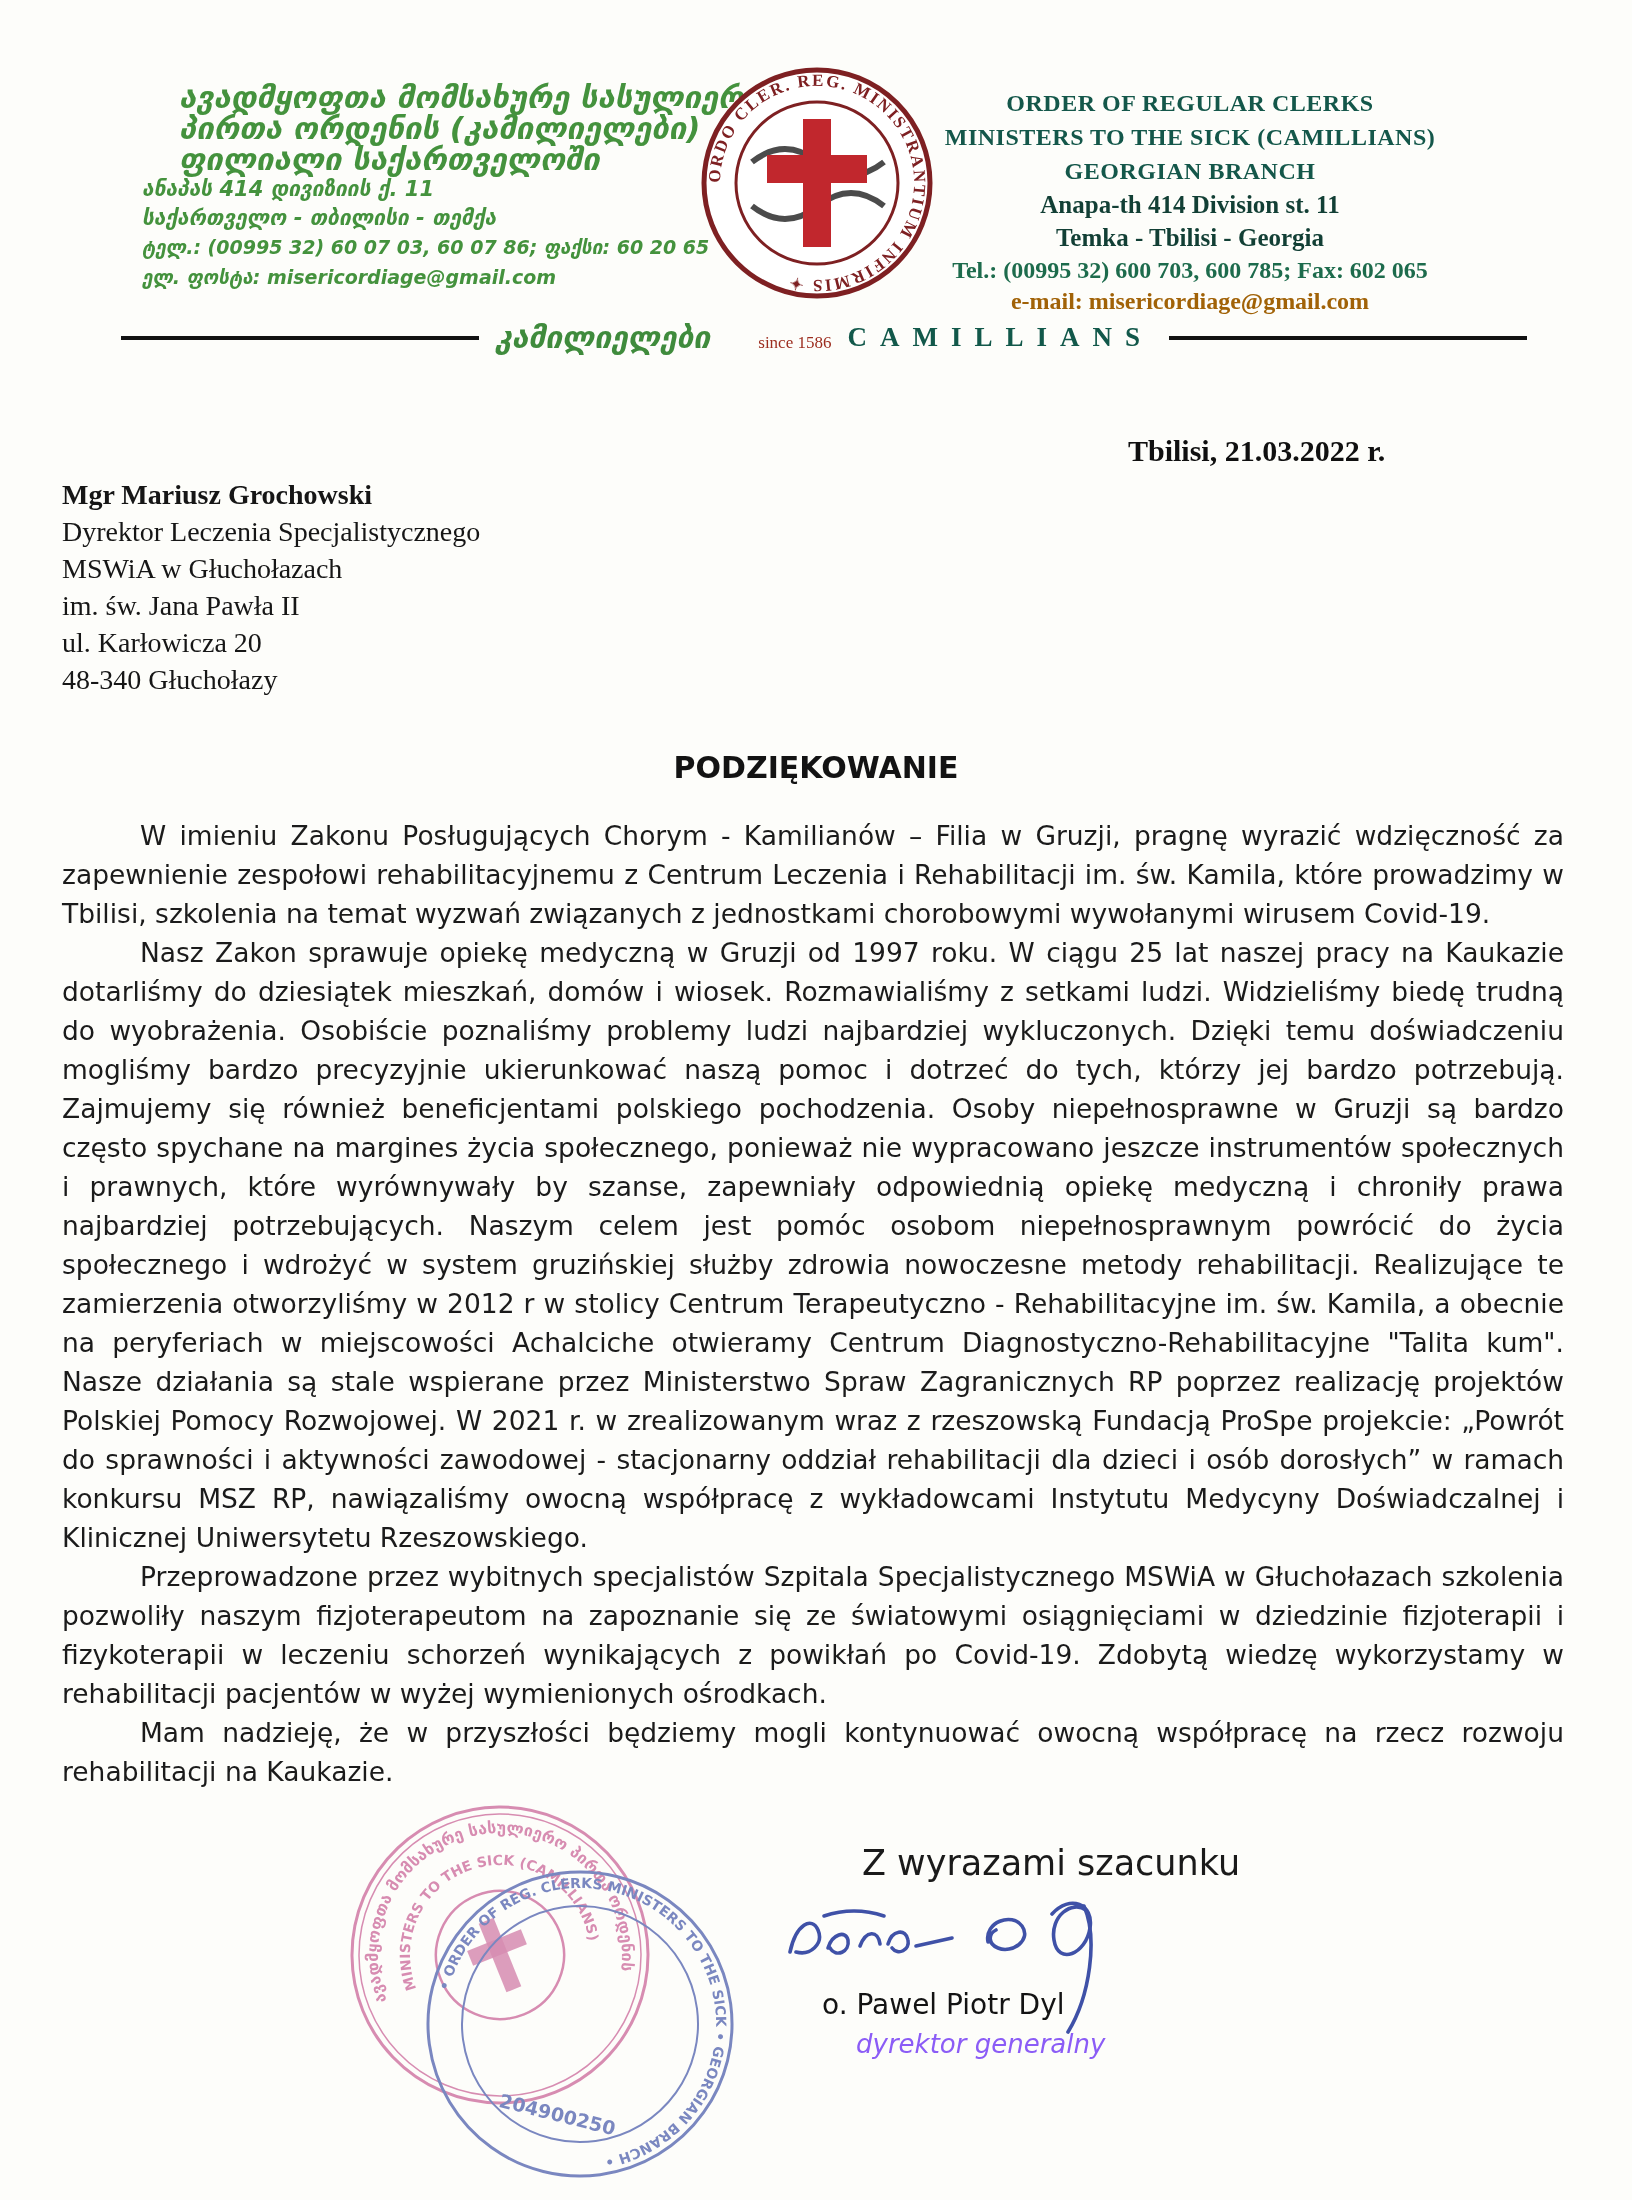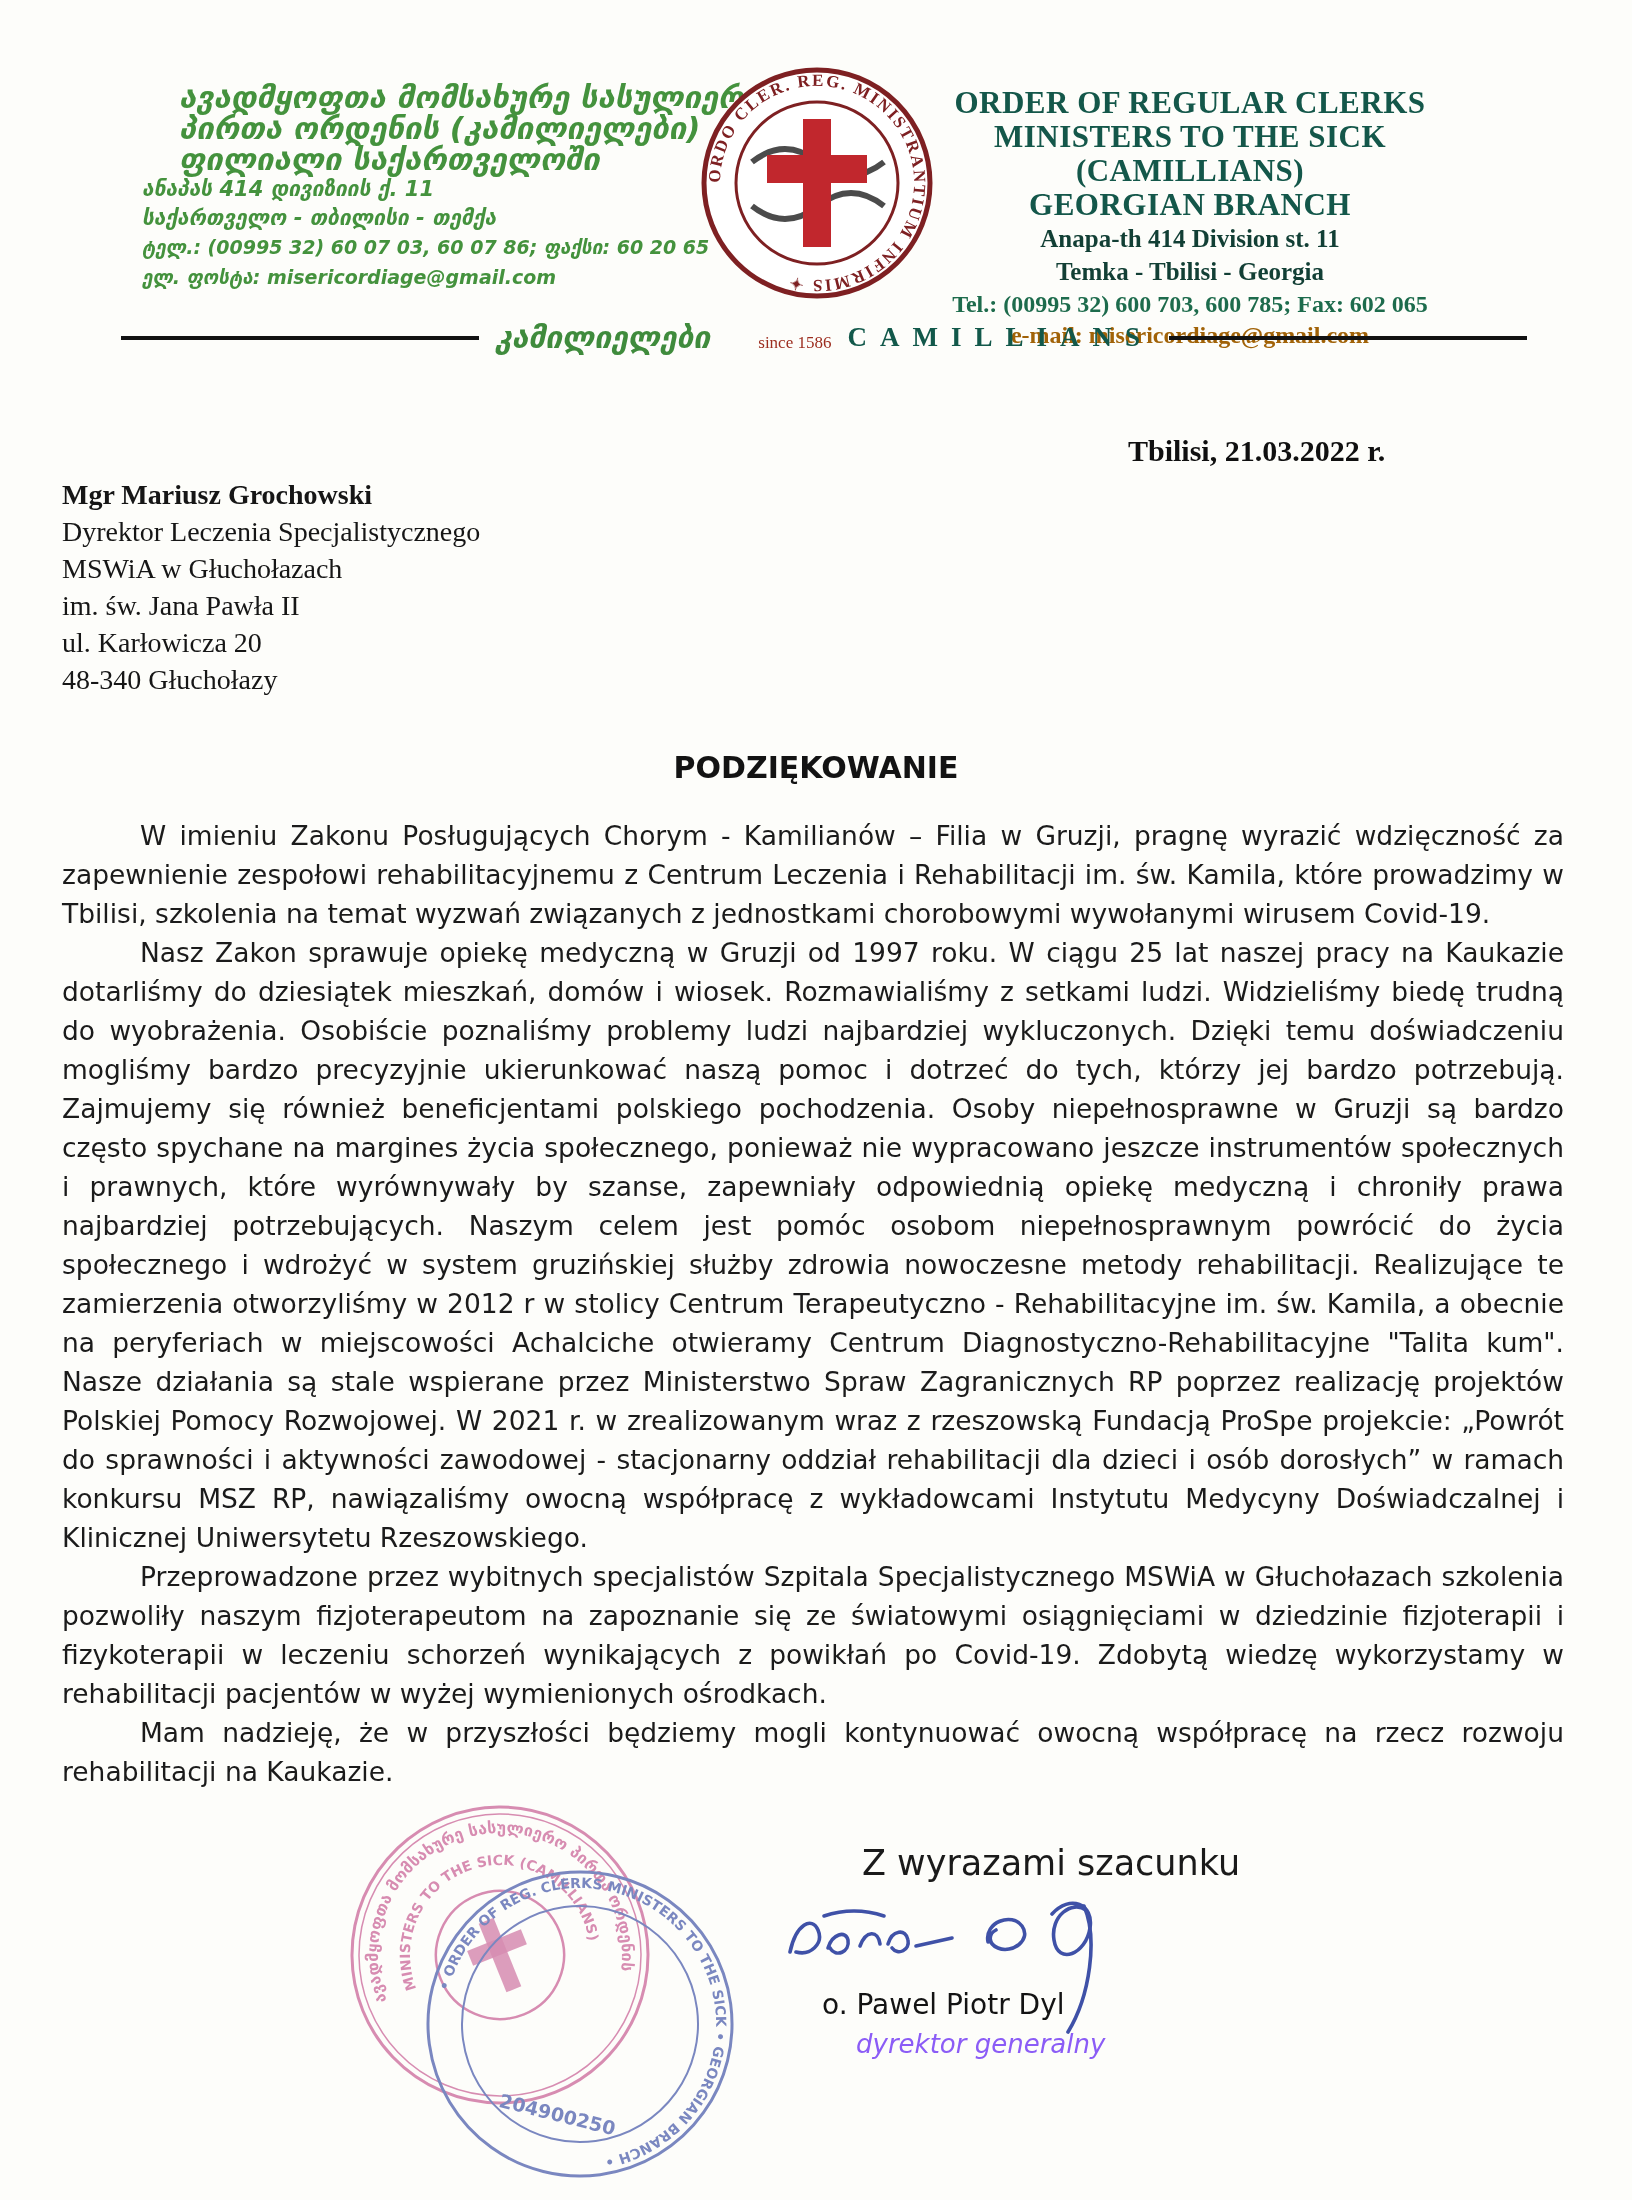--- a/index.html
+++ b/index.html
@@ -11,21 +11,21 @@
   .geo-block { position:absolute; left:142px; top:82px; color:#44923d; font-style:italic; font-family:"DejaVu Sans",sans-serif; }
   .geo-l1 { font-size:31px; line-height:31px; font-weight:600;margin-left:37px; }
   .geo-l2 { font-size:21px; line-height:29px; font-weight:600; }
   .geo-l3 { font-size:19px; line-height:29px; font-weight:600; }
   .geo-l4 { font-size:19px; line-height:30px; font-weight:700; }
 
   .logo { position:absolute; left:698px; top:64px; width:238px; height:238px; }
 
   .eng-block { position:absolute; left:878px; top:86px; width:624px; text-align:center;
                font-family:"Liberation Serif",serif; font-weight:700; color:#14574a; }
-  .eng-l1 { font-size:31px; line-height:34px; letter-spacing:.5px; }
+  .eng-l1 { font-size:24px; line-height:34px; letter-spacing:.5px; }
   .eng-l2 { font-size:25px; line-height:33px; color:#123f35; }
   .eng-l3 { font-size:24px; line-height:32px; color:#1d6b4c; }
   .eng-l4 { font-size:24px; line-height:30px; color:#a16207; }
 
   .banner { position:absolute; left:121px; right:105px; top:320px; display:flex; align-items:center; gap:16px; }
   .rule { flex:1; height:0; border-top:4px solid #121212; }
   .banner-geo { font-size:30px; font-weight:700; font-style:italic; color:#3f8b3c; font-family:"DejaVu Sans",sans-serif; }
   .banner-since { font-size:17px; color:#9c2d1f; padding-top:10px; font-family:"Liberation Serif",serif;margin-left:32px; }
   .banner-latin { font-family:"Liberation Serif",serif; font-size:27px; font-weight:700; letter-spacing:13px; color:#12584a; }
 

